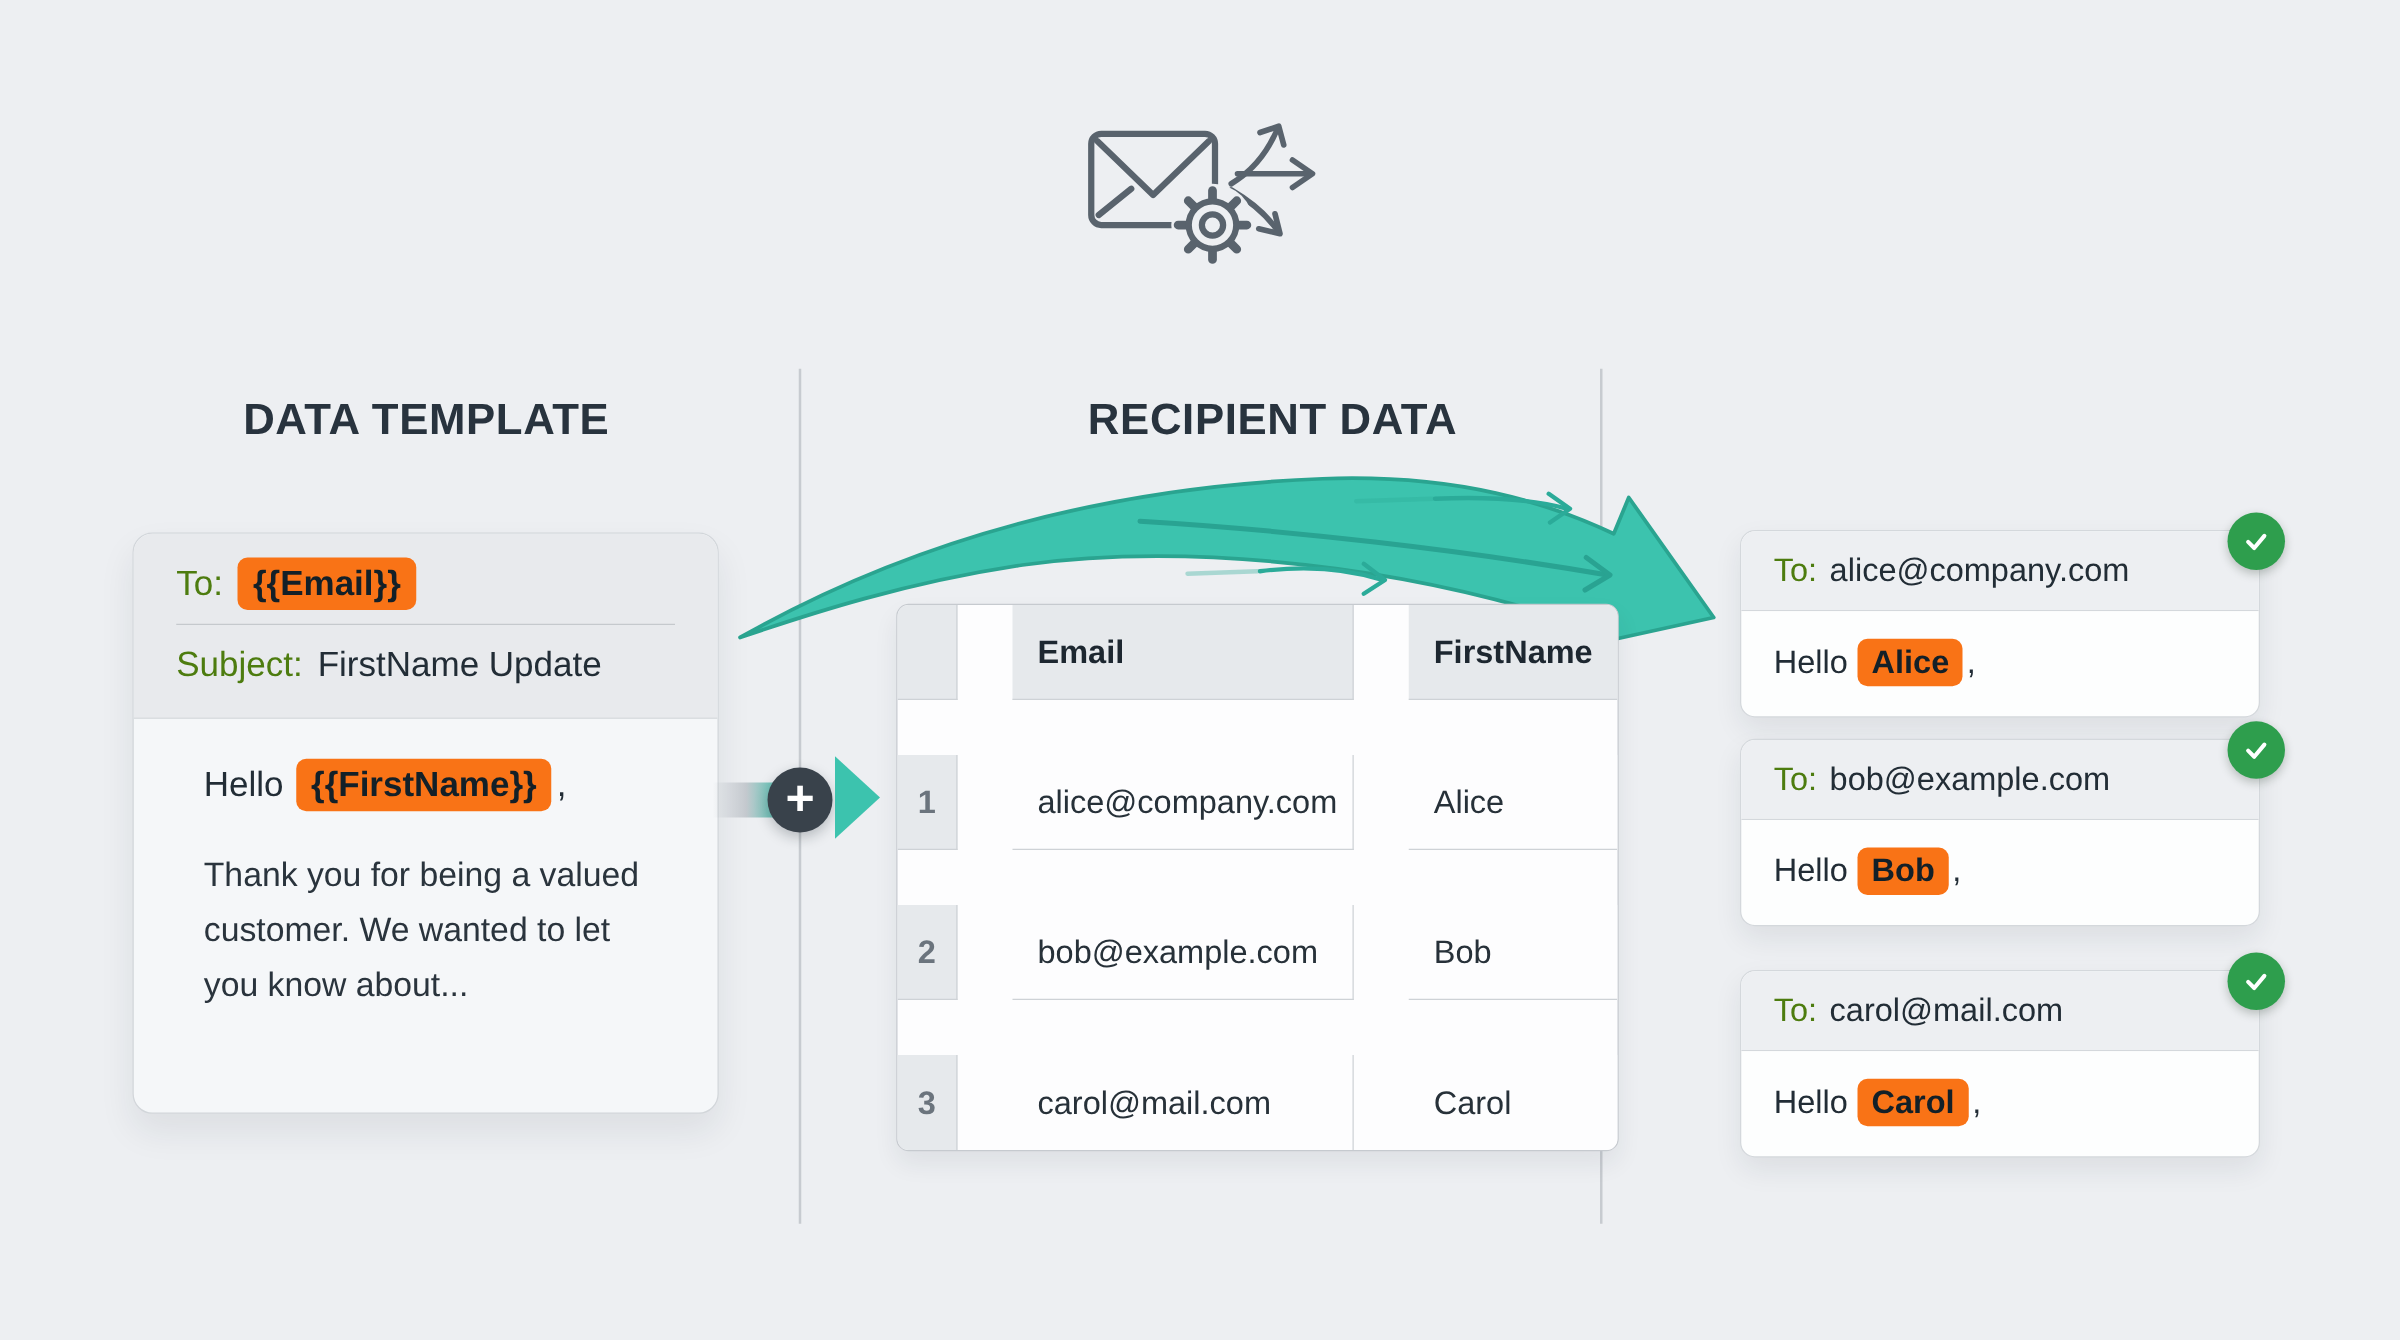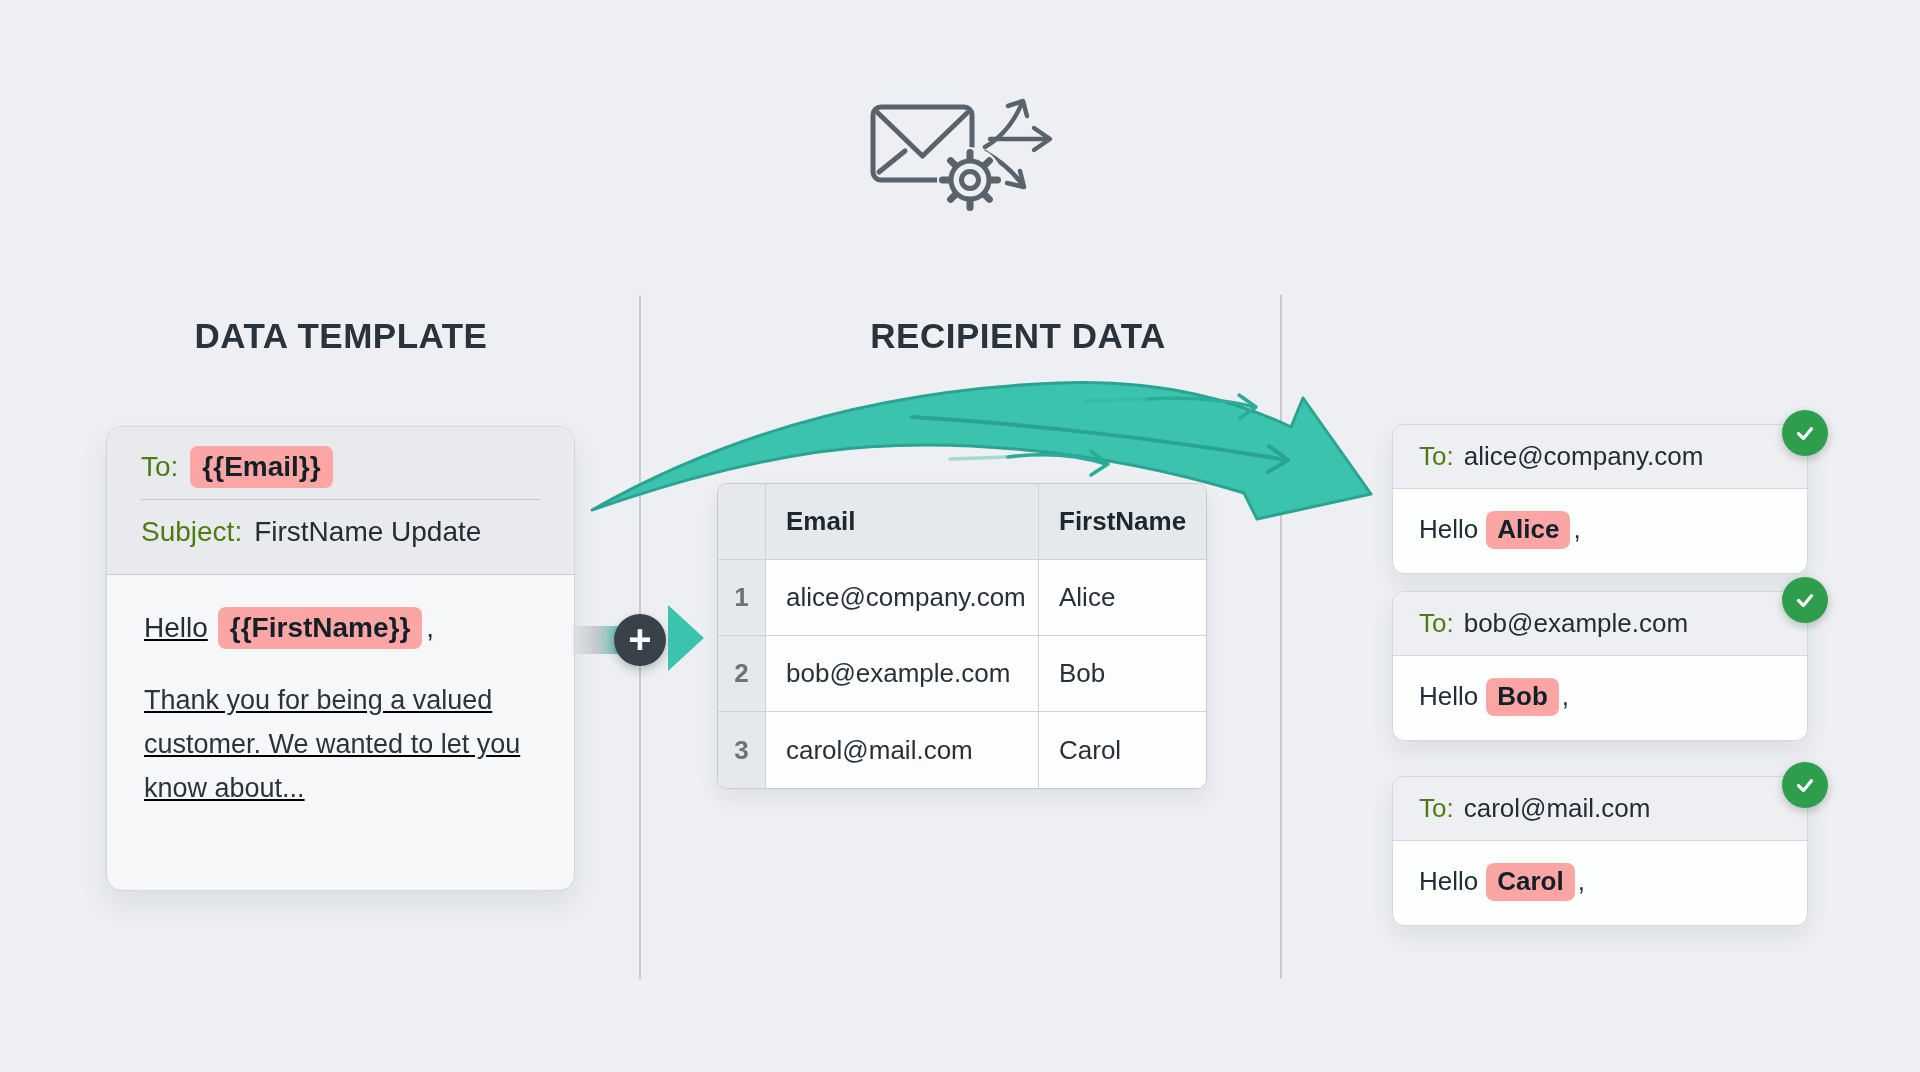--- a/index.html
+++ b/index.html
@@ -15,56 +15,57 @@
 
   .col-heading{
     position:absolute;top:316px;width:500px;margin:0;text-align:center;
     font-size:35px;font-weight:700;letter-spacing:.5px;color:#28333e;
   }
   .h-template{left:91px}
   .h-recipient{left:768px}
   .h-individual{left:1372px}
 
   .chip{
-    display:inline-block;background:#fca5a5;color:#132028;font-weight:bold;
+    display:inline-block;background:#f97316;color:#132028;font-weight:bold;
     border-radius:8px;padding:5px 12px;line-height:1.15;
   }
 
   
   .template-card{
     position:absolute;left:106px;top:426px;width:469px;height:465px;
     border-radius:16px;background:#f5f7f9;border:1px solid #d2d6da;
     box-shadow:0 14px 28px rgba(30,40,55,.08);box-sizing:border-box;
   }
   .tc-header{background:#e8eaed;border-bottom:1px solid #c9cdd1;border-radius:15px 15px 0 0;padding:12px 34px 14px;}
   .tc-row{display:flex;align-items:center;gap:12px;height:56px;font-size:28px;}
   .lbl{color:#4d7c0f}
   .val{color:#222d36}
   .tc-divider{height:1px;background:#c5c9cd;margin:4px 0;}
-  .tc-body{padding:32px 37px;text-decoration:underline;}
+  .tc-body{padding:32px 56px;}
   .greeting{margin:0 0 30px;font-size:28px;color:#222d36;}
   .greeting .chip{margin:0 4px 0 10px;font-size:28px;}
   .body-text{font-size:27px;color:#2a343d;line-height:1.62;max-width:392px;margin:0;}
 
   
   .merge-trail{position:absolute;left:570px;top:626px;width:60px;height:28px;
     background:linear-gradient(90deg,rgba(120,130,140,0),rgba(120,130,140,.35) 45%,#3cc3ae);}
   .plus-circle{position:absolute;left:614px;top:614px;width:52px;height:52px;border-radius:50%;
     background:#39424b;color:#ffffff;display:flex;align-items:center;justify-content:center;
     font-size:40px;font-weight:bold;padding-bottom:2px;box-sizing:border-box;
     box-shadow:0 4px 10px rgba(20,30,40,.25);}
   .merge-arrowhead{position:absolute;left:668px;top:605px;width:0;height:0;
     border-top:33px solid transparent;border-bottom:33px solid transparent;border-left:36px solid #3cc3ae;}
 
   
   .recipient-table{
     position:absolute;left:717px;top:483px;display:grid;
     grid-template-columns:48px 273px 167px;grid-auto-rows:76px;
     border:1px solid #c6cacf;border-radius:10px;overflow:hidden;background:#fdfdfe;
     box-shadow:0 10px 20px rgba(30,40,55,.07);
+    gap:44px;
   }
   .cell{display:flex;align-items:center;border-right:1px solid #ced2d6;border-bottom:1px solid #ced2d6;
     font-size:26px;padding-left:20px;background:#fdfdfe;color:#273139;box-sizing:border-box;}
   .cell.hd{background:#e6e9ec;font-weight:bold;color:#1d2730;}
   .cell.rn{background:#e6e9ec;color:#6b747d;font-weight:bold;justify-content:center;padding-left:0;}
   .cell.lc{border-right:none;}
   .cell.lr{border-bottom:none;}
 
   
   .email-card{position:absolute;left:1392px;width:416px;border-radius:12px;border:1px solid #d4d8dc;

